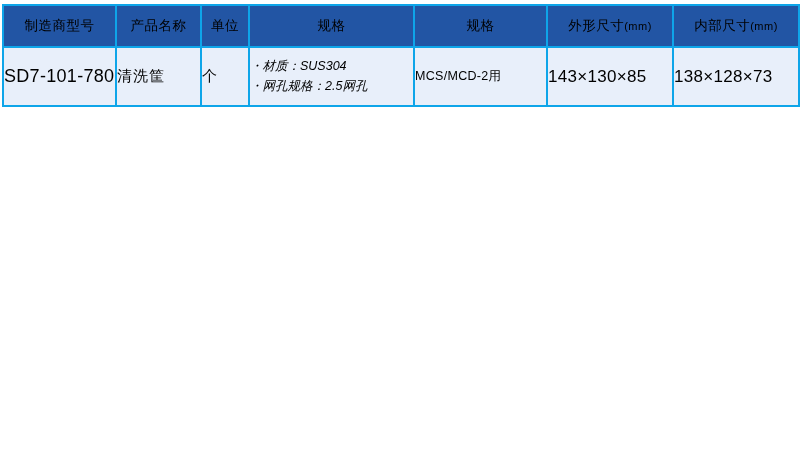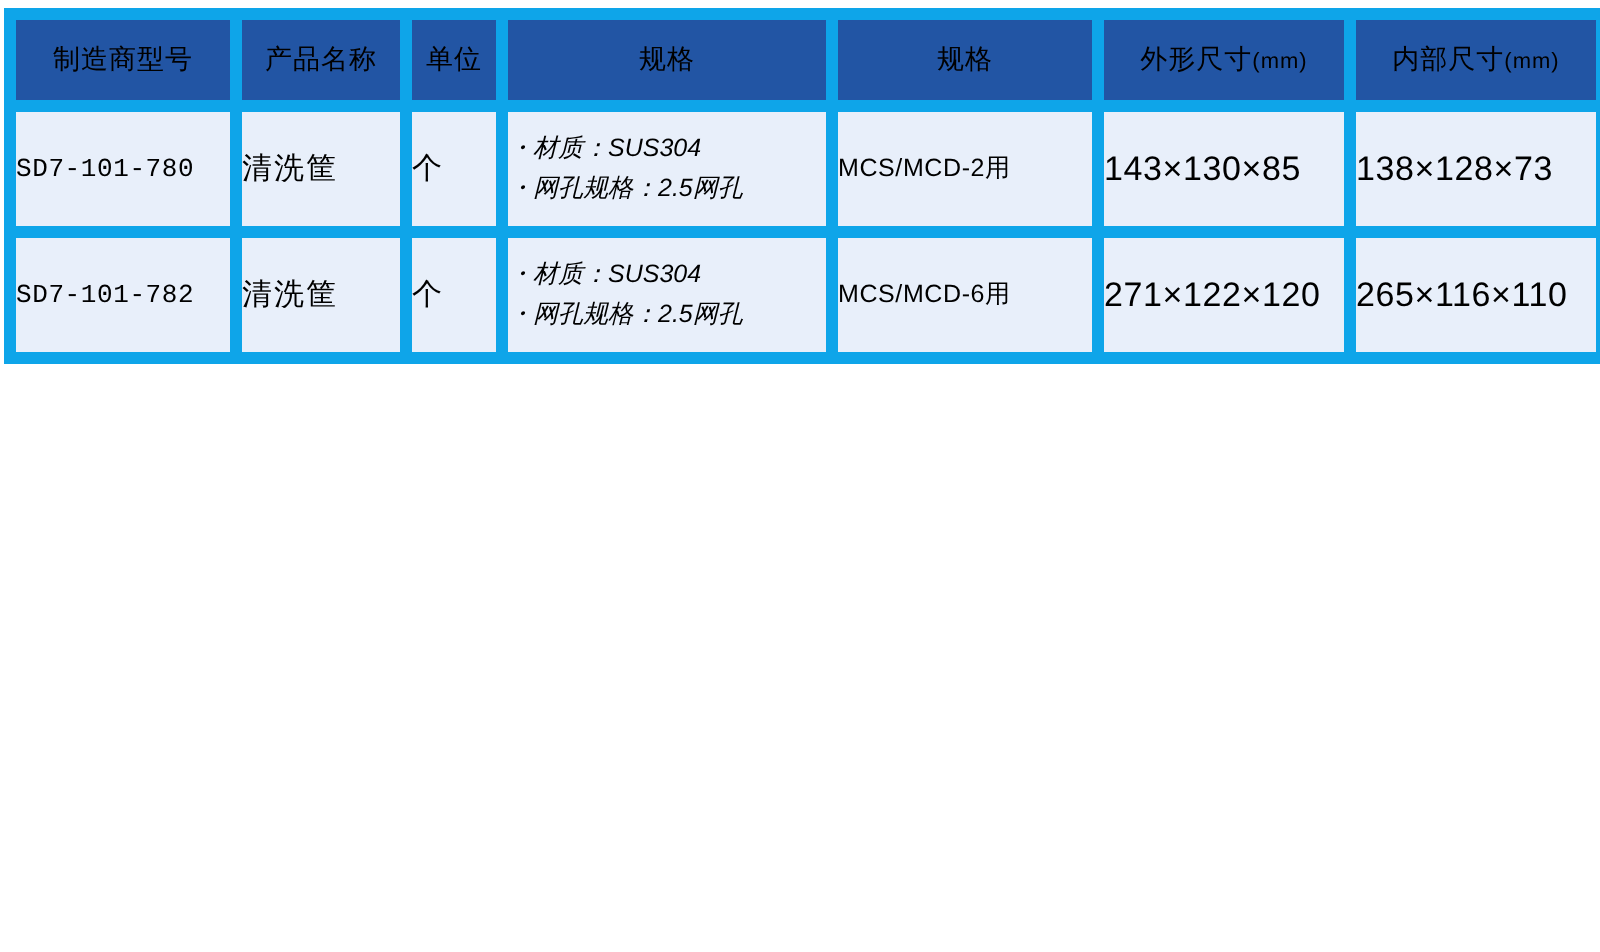--- a/index.html
+++ b/index.html
@@ -20,21 +20,21 @@
     padding: 4px 2px 2px 2px;
     background: #ffffff;
   }
   table.spec-table {
     border-collapse: collapse;
     width: 796px;
     table-layout: fixed;
     background: #e8effa;
   }
   table.spec-table td, table.spec-table th {
-    border: 6px solid #0ea5e9;
+    border: 2px solid #0ea5e9;
     padding: 0;
     vertical-align: middle;
     font-weight: normal;
     color: #000000;
   }
   thead th {
     background: #2255a4;
     color: #ffffff;
     height: 40px;
     font-size: 13.5px;
@@ -43,22 +43,22 @@
   }
   thead th .unit {
     font-size: 11px;
   }
   tbody td {
     background: #e8effa;
     height: 57px;
     font-size: 13px;
   }
   td.model {
-    font-family: Liberation Mono, monospace;
-    font-size: 13px;
+    font-family: Liberation Sans, sans-serif;
+    font-size: 18px;
     letter-spacing: 0.3px;
     padding-left: 8px;
     text-align: left;
     margin-top: 39px;
   }
   td.name, td.unit {
     font-size: 15px;
     letter-spacing: 1px;
   }
   td.spec1 {
@@ -119,27 +119,15 @@
         <td class="name">清洗筐</td>
         <td class="unit">个</td>
         <td class="spec1">
           <div class="spec-line">・材质：SUS304</div>
           <div class="spec-line">・网孔规格：2.5网孔</div>
         </td>
         <td class="spec2">MCS/MCD-2用</td>
         <td class="dim">143×130×85</td>
         <td class="inner">138×128×73</td>
       </tr>
-      <tr>
-        <td class="model">SD7-101-782</td>
-        <td class="name">清洗筐</td>
-        <td class="unit">个</td>
-        <td class="spec1">
-          <div class="spec-line">・材质：SUS304</div>
-          <div class="spec-line">・网孔规格：2.5网孔</div>
-        </td>
-        <td class="spec2">MCS/MCD-6用</td>
-        <td class="dim">271×122×120</td>
-        <td class="inner">265×116×110</td>
-      </tr>
     </tbody>
   </table>
 </div>
 
 </body></html>

